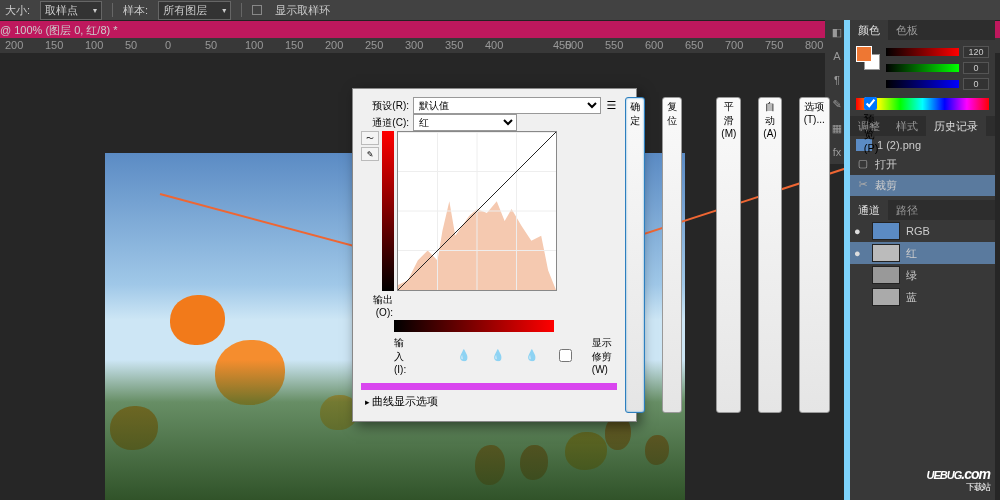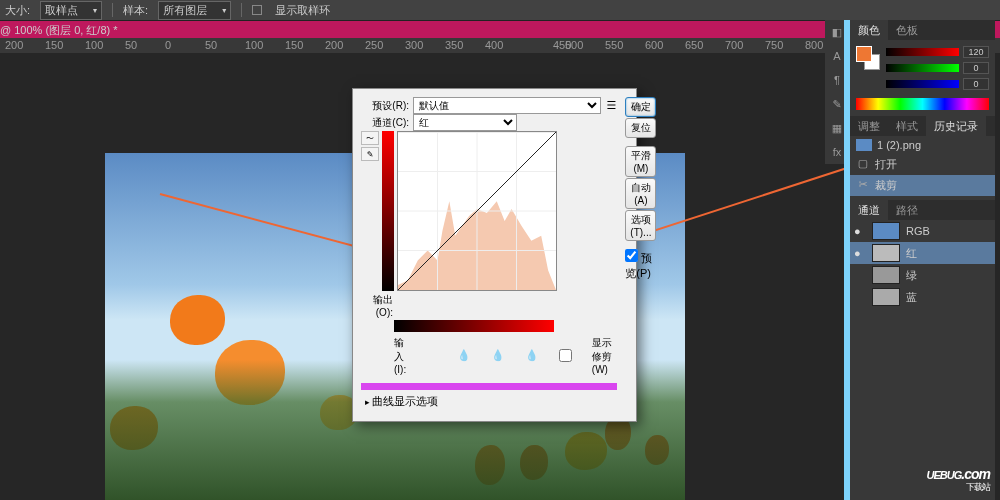--- a/index.html
+++ b/index.html
@@ -36,21 +36,21 @@
 .hist-item .ico{width:14px;height:12px;display:flex;align-items:center;justify-content:center;color:#aaa}
 .chan-item{display:flex;align-items:center;gap:6px;padding:2px 4px;color:#ccc}
 .chan-item.sel{background:#5a7a9e}
 .chan-item .eye{width:12px;color:#ddd}
 .chan-item .ct{width:28px;height:18px;border:1px solid #222}
 .dialog{position:absolute;left:352px;top:88px;width:285px;background:#f0f0f0;border:1px solid #888;box-shadow:4px 4px 12px rgba(0,0,0,.5)}
 .dlg-title{height:24px;background:linear-gradient(#fff,#e0e0e0);display:flex;align-items:center;padding:0 6px;border-bottom:1px solid #ccc}
 .dlg-title .x{margin-left:auto;width:36px;height:16px;background:#c75050;color:#fff;display:flex;align-items:center;justify-content:center;border-radius:2px}
 .dlg-body{display:flex;padding:8px}
 .dlg-left{flex:1}
-.dlg-right{width:58px;margin-left:8px;display:flex;flex-direction:column;gap:1px}
+.dlg-right{width:58px;margin-left:8px;display:flex;gap:17px}
 .btn{background:linear-gradient(#fafafa,#e5e5e5);border:1px solid #999;border-radius:3px;padding:2px 4px;text-align:center;font-size:10px}
 .btn.pri{border-color:#2d7fbf;box-shadow:0 0 2px #4a9fd8 inset}
 .drow{display:flex;align-items:center;gap:4px;}
 .drow label{width:48px;text-align:right;font-size:10px}
 .drow select{flex:1;border:1px solid #999;font-size:10px;padding:1px;background:#fff}
 .graph-area{display:flex;gap:3px}
 .graph-tools{width:18px;display:flex;flex-direction:column;gap:2px}
 .tool-btn{width:18px;height:14px;border:1px solid #bbb;background:#f4f4f4;font-size:8px;display:flex;align-items:center;justify-content:center}
 .graph{width:160px;height:160px;border:1px solid #888;position:relative;background:#fff}
 .vgrad{width:12px;height:160px;background:linear-gradient(180deg,#f00,#000)}

